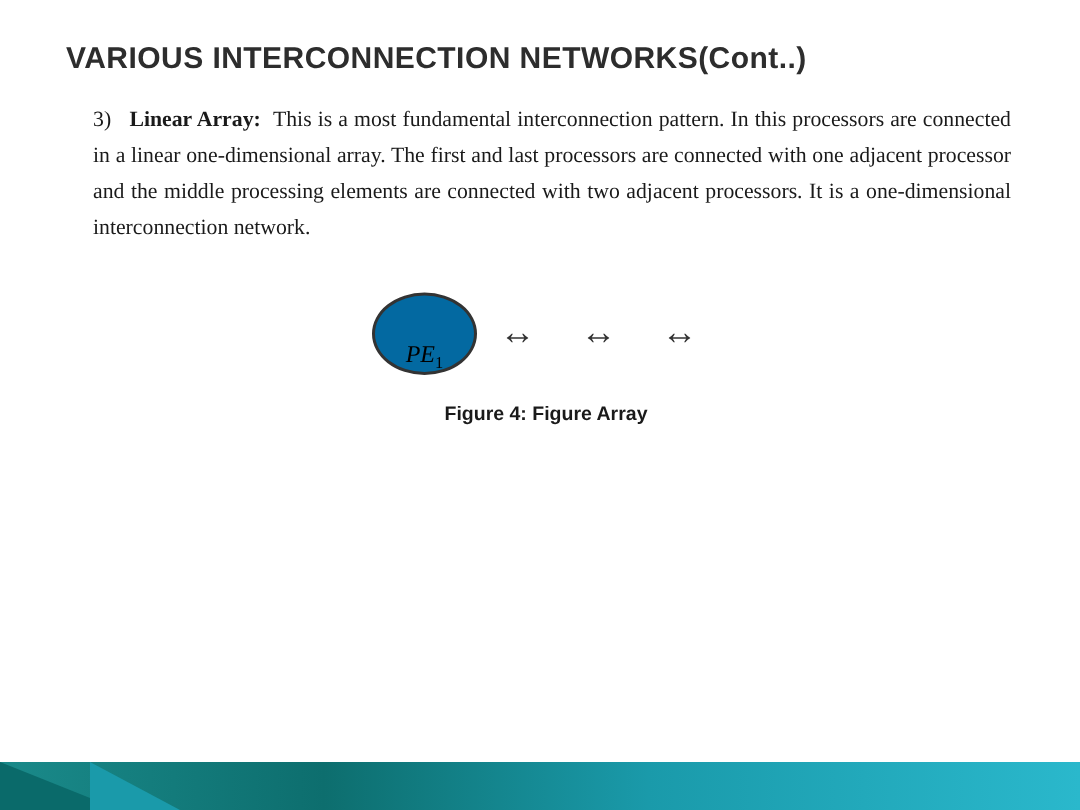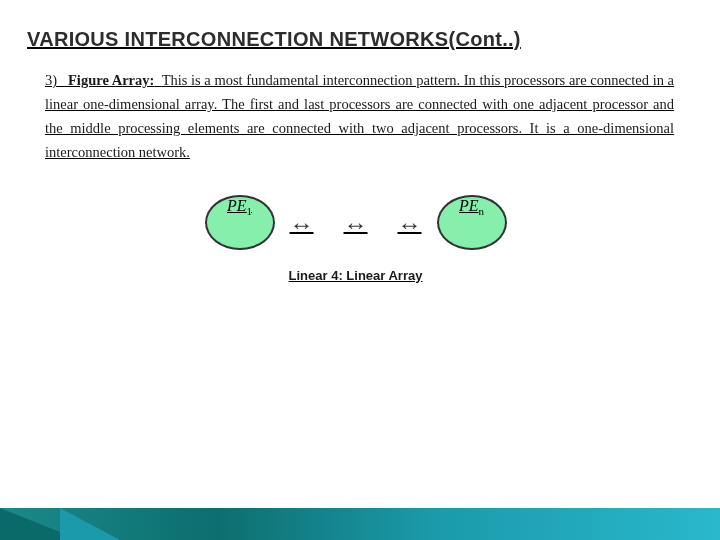--- a/index.html
+++ b/index.html
@@ -11,22 +11,21 @@
       font-family: 'Times New Roman', Times, serif;
       overflow: hidden;
       position: relative;
     }
 
     .slide-container {
       width: 720px;
       height: 540px;
       background: #ffffff;
       position: relative;
-      padding: 28px 36px 60px 27px;
-      text-decoration: underline;
+      padding: 28px 36px 60px 44px;
     }
 
     .title {
       font-size: 20px;
       font-weight: bold;
       color: #2d2d2d;
       margin-bottom: 18px;
       font-family: Arial, sans-serif;
       letter-spacing: 0.3px;
     }
@@ -52,25 +51,25 @@
       align-items: center;
       gap: 0px;
     }
 
     .pe-circle {
       width: 70px;
       height: 55px;
       border: 2px solid #333;
       border-radius: 50%;
       display: flex;
-      align-items: flex-start;
+      align-items: flex-end;
       justify-content: center;
       font-size: 16px;
       font-family: 'Times New Roman', Times, serif;
-      background: #86efac;
+      background: #0369a1;
       position: relative;
     }
 
     .pe-label {
       font-size: 16px;
       font-style: italic;
     }
 
     .pe-sub {
       font-size: 11px;
@@ -136,21 +135,21 @@
 </head>
 <body>
 
 <div class="slide-container">
 
   <div class="title">VARIOUS INTERCONNECTION NETWORKS(Cont..)</div>
 
   <div class="body-text">
     <span>3)</span>
     &nbsp;
-    <strong>Figure Array:</strong>
+    <strong>Linear Array:</strong>
     &nbsp;<span>This is a most fundamental interconnection pattern. In this processors are connected in a linear one-dimensional array. The first and last processors are connected with one adjacent processor and the middle processing elements are connected with two adjacent processors. It is a one-dimensional interconnection network.</span>
   </div>
 
   <div class="diagram-area">
     <div class="pe-row">
 
       <div class="pe-circle">
         <span class="pe-label">PE<sub class="pe-sub">1</sub></span>
       </div>
 
@@ -161,27 +160,24 @@
 
       <div class="arrow-connector">
         <span class="double-arrow">↔</span>
       </div>
 
 
       <div class="arrow-connector">
         <span class="double-arrow">↔</span>
       </div>
 
-      <div class="pe-circle">
-        <span class="pe-label">PE<sub class="pe-sub">n</sub></span>
-      </div>
 
     </div>
 
-    <div class="figure-caption">Linear 4: Linear Array</div>
+    <div class="figure-caption">Figure 4: Figure Array</div>
   </div>
 
 </div>
 
 <div class="bottom-bar">
   <div class="bottom-triangle-left"></div>
   <div class="bottom-triangle-right"></div>
 </div>
 
 </body></html>

